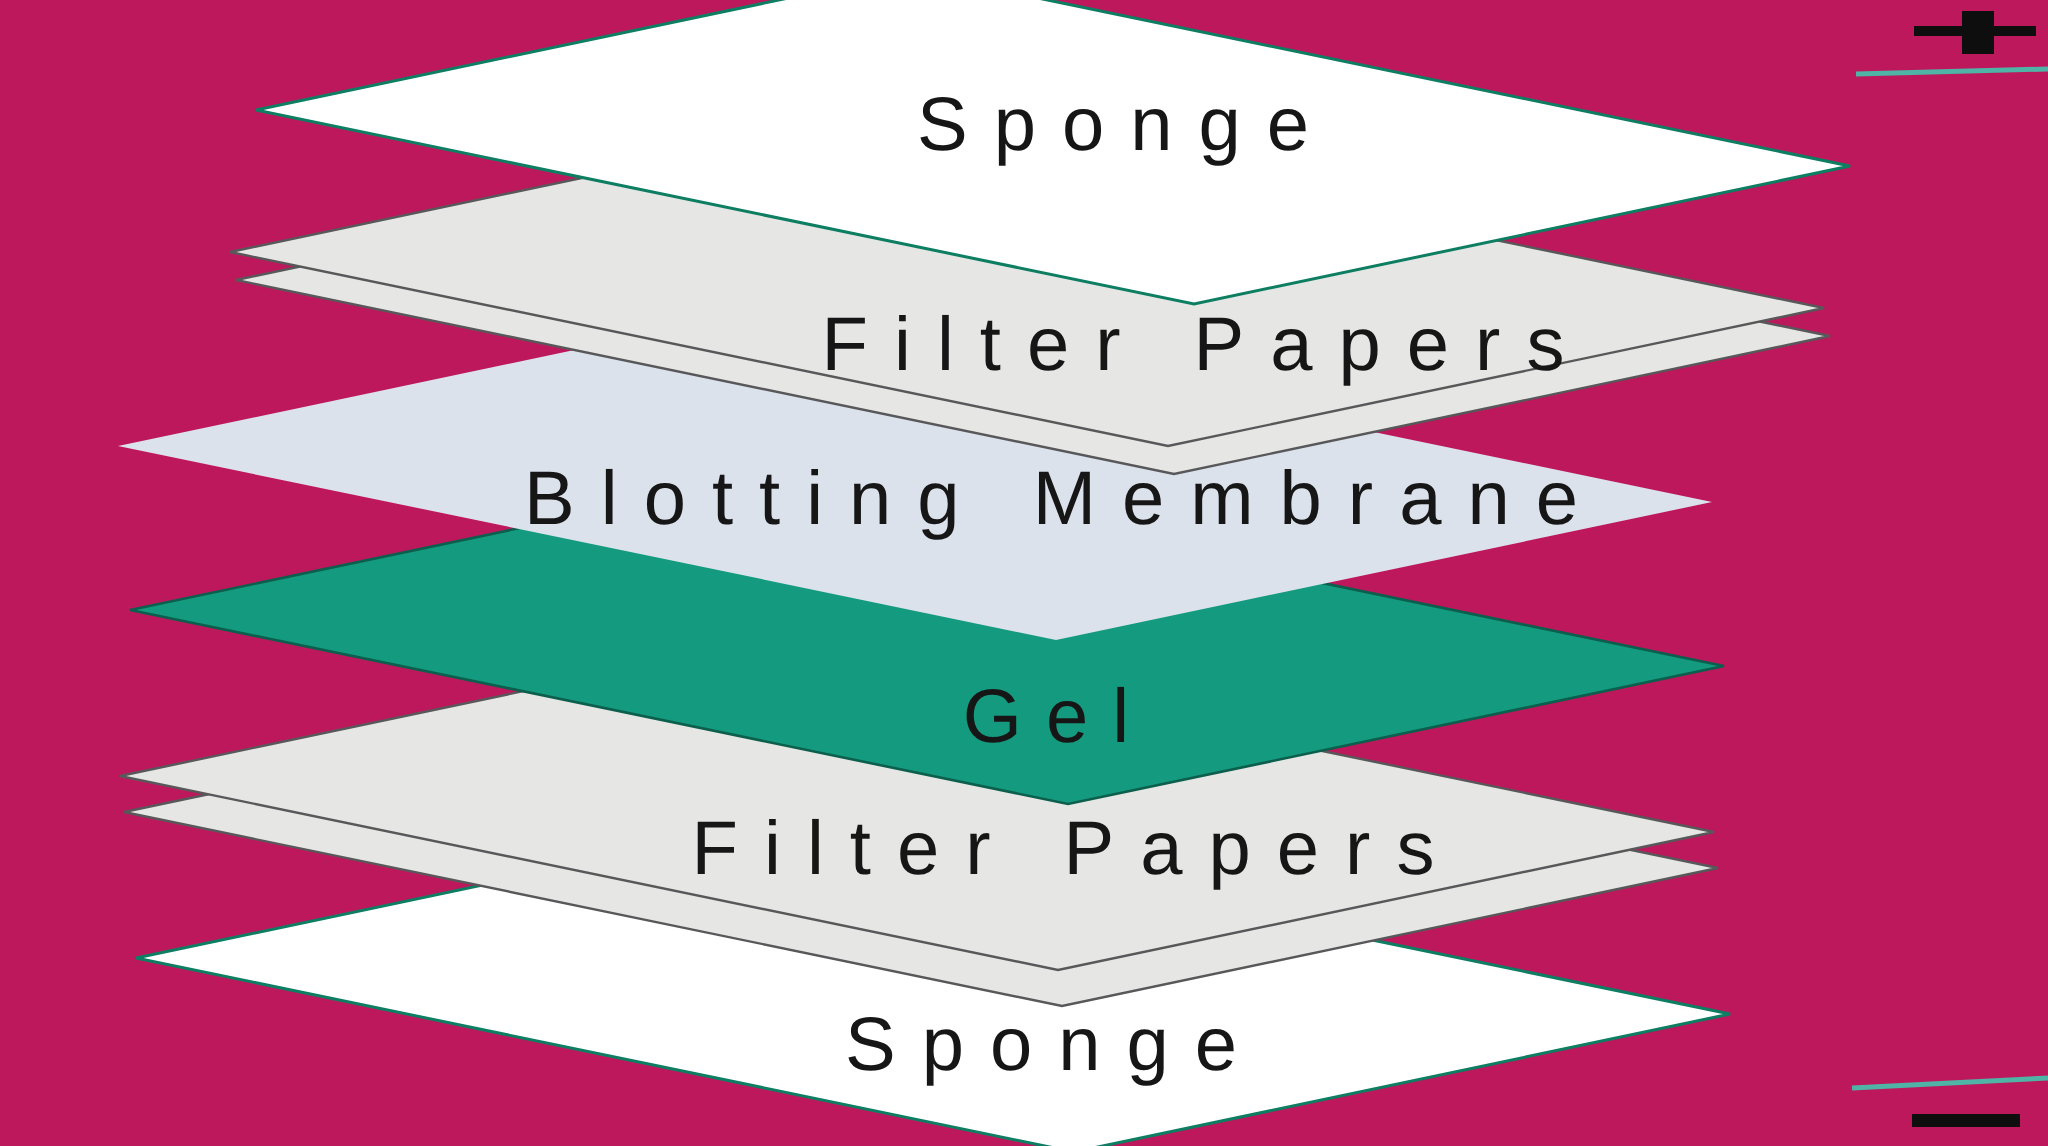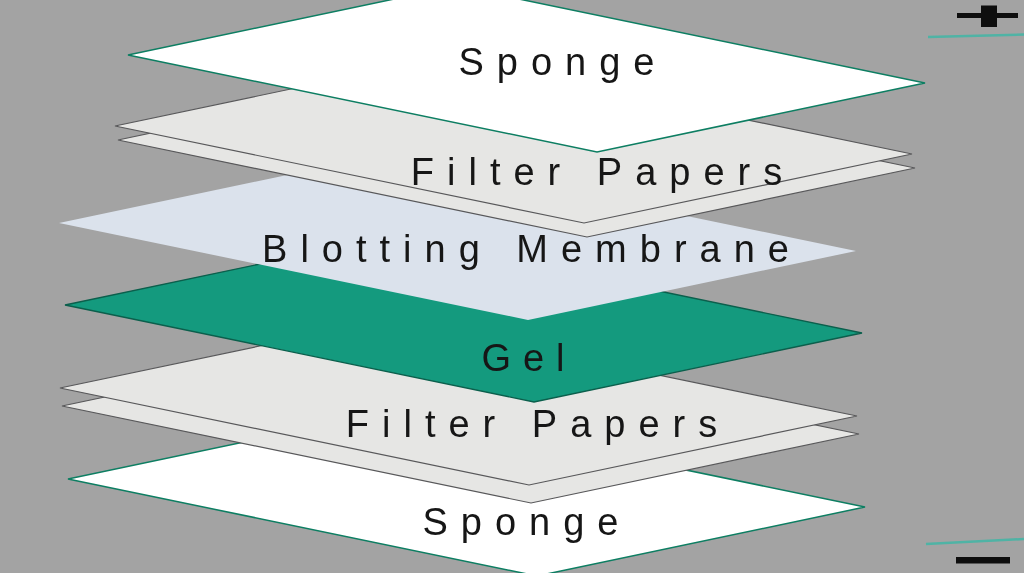--- a/index.html
+++ b/index.html
@@ -5,21 +5,21 @@
   html, body {
     margin: 0;
     padding: 0;
     background: #ffffff;
   }
   .stage {
     position: relative;
     width: 1024px;
     height: 573px;
     overflow: hidden;
-    background: #a3a3a3;
+    background: #be185d;
     font-family: "Liberation Sans", sans-serif;
   }
   svg { display: block; }
   .layer-shape { shape-rendering: geometricPrecision; }
   .layer-label {
     font-family: "Liberation Sans", sans-serif;
     font-size: 38px;
     font-weight: 400;
     letter-spacing: 13px;
   }

